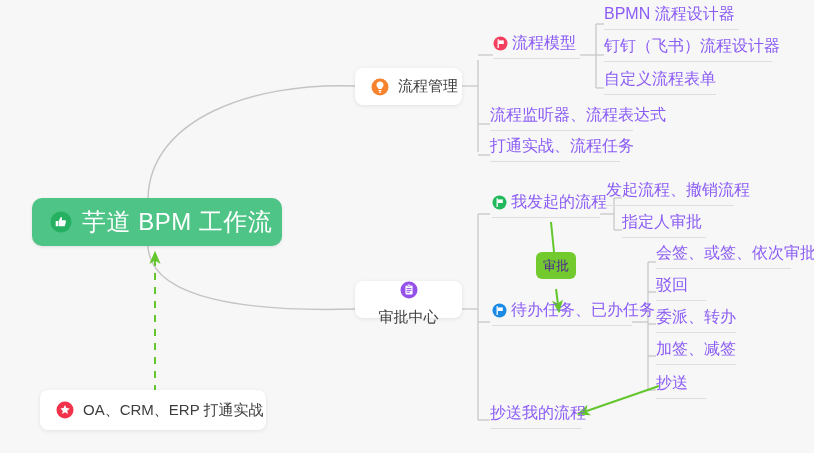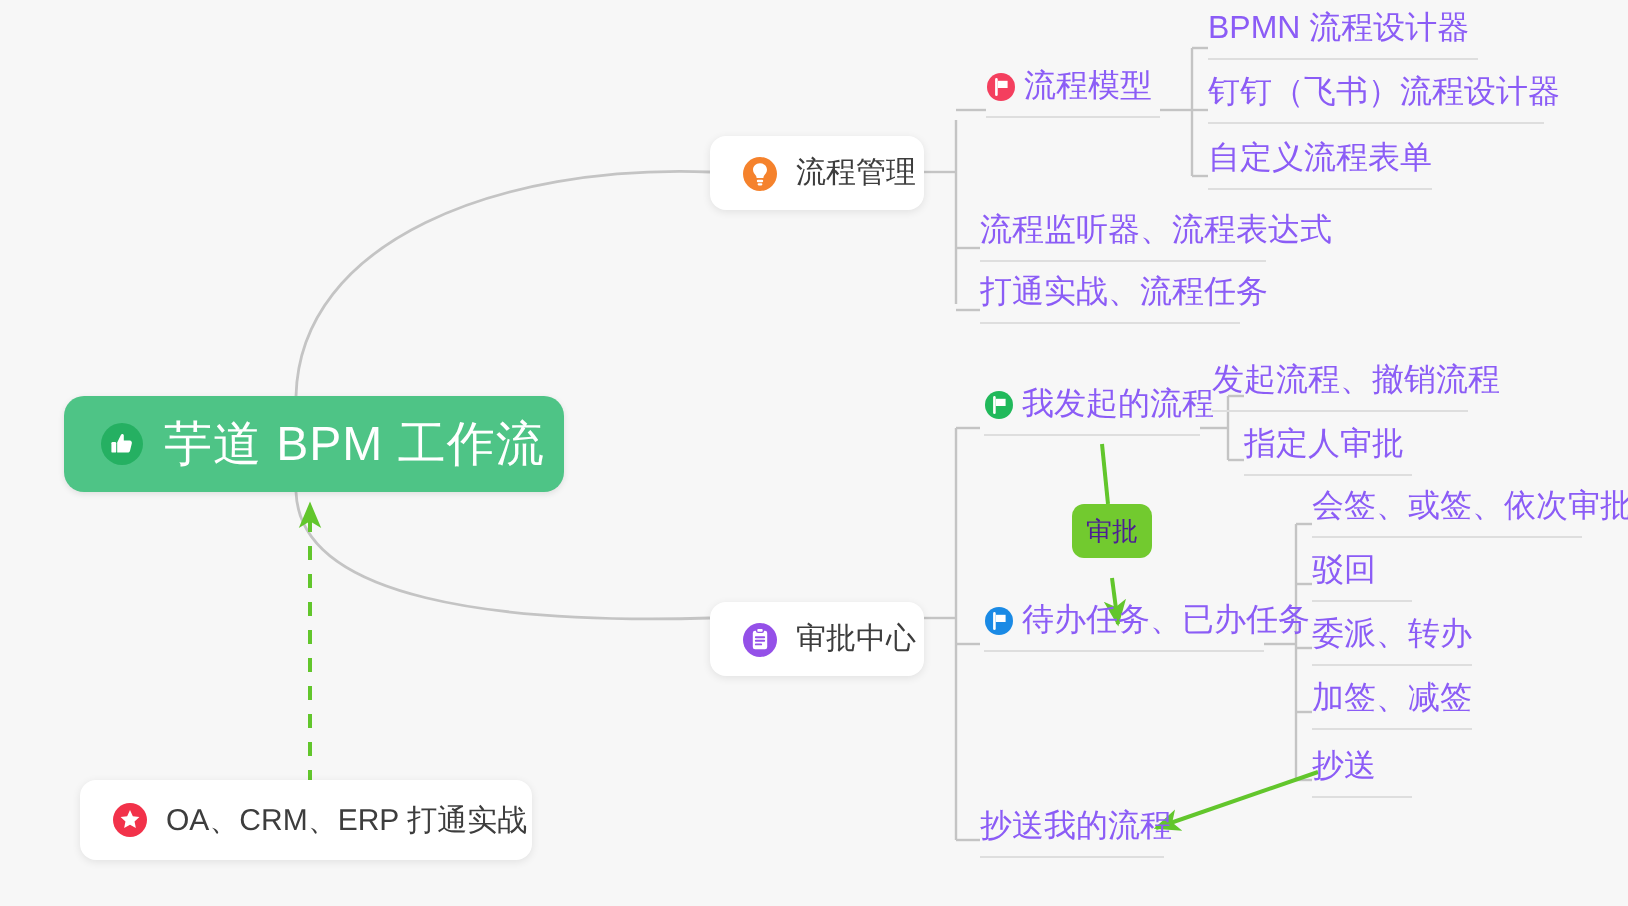--- a/index.html
+++ b/index.html
@@ -228,21 +228,21 @@
     <span class="leaf-label">自定义流程表单</span>
   </div>
 
   <div class="leaf-node" style="left:490px; top:107px; width:143px; height:24px;">
     <span class="leaf-label">流程监听器、流程表达式</span>
   </div>
   <div class="leaf-node" style="left:490px; top:138px; width:130px; height:24px;">
     <span class="leaf-label">打通实战、流程任务</span>
   </div>
 
-  <div class="card-node" style="left:355px; top:301px; width:107px; height:37px;">
+  <div class="card-node" style="left:355px; top:281px; width:107px; height:37px;flex-direction:column;">
     <span class="icon">
       <svg width="18" height="18" viewBox="0 0 18 18">
         <circle cx="9" cy="9" r="8.5" fill="#9450e8"></circle>
         <rect x="5.4" y="4.4" width="7.2" height="9.2" rx="1.1" fill="#ffffff"></rect>
         <rect x="7.3" y="3.2" width="3.4" height="2.0" rx="0.8" fill="#ffffff" stroke="#9450e8" stroke-width="0.7"></rect>
         <path d="M6.9 7.6 L11.1 7.6 M6.9 9.4 L11.1 9.4 M6.9 11.2 L9.6 11.2" stroke="#9450e8" stroke-width="0.95" stroke-linecap="round"></path>
       </svg>
     </span>
     <span class="card-label">审批中心</span>
   </div>

